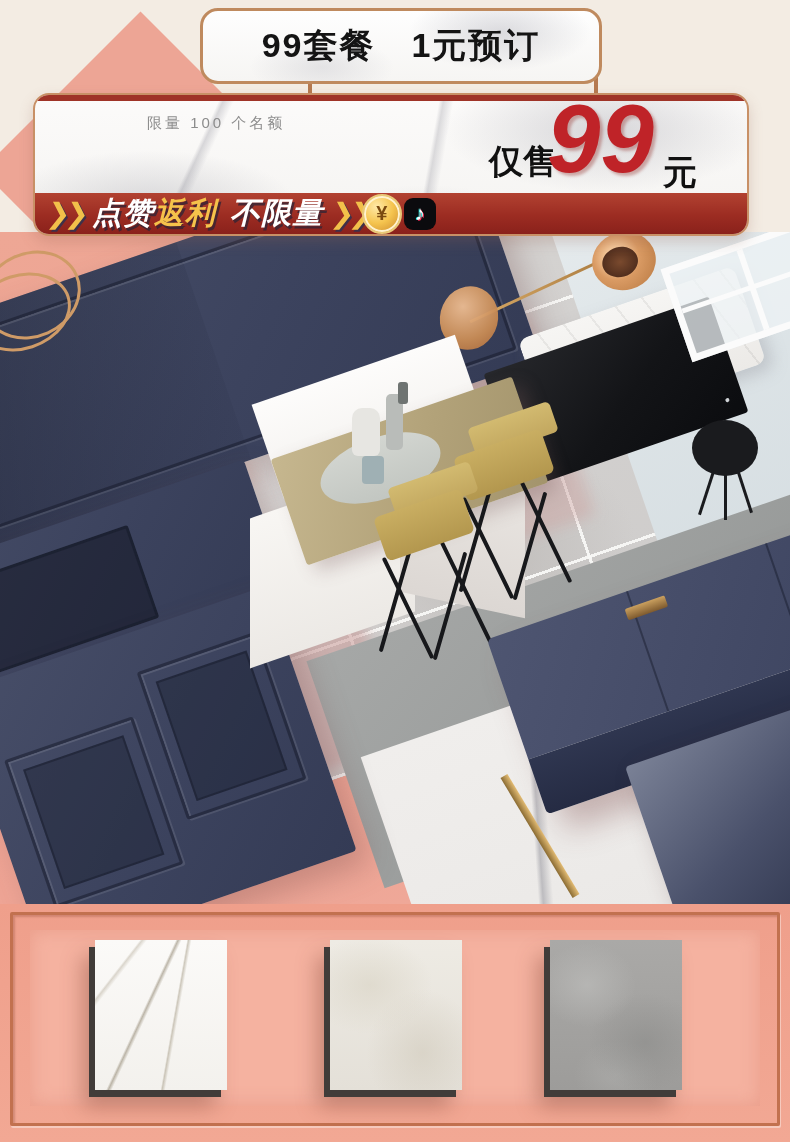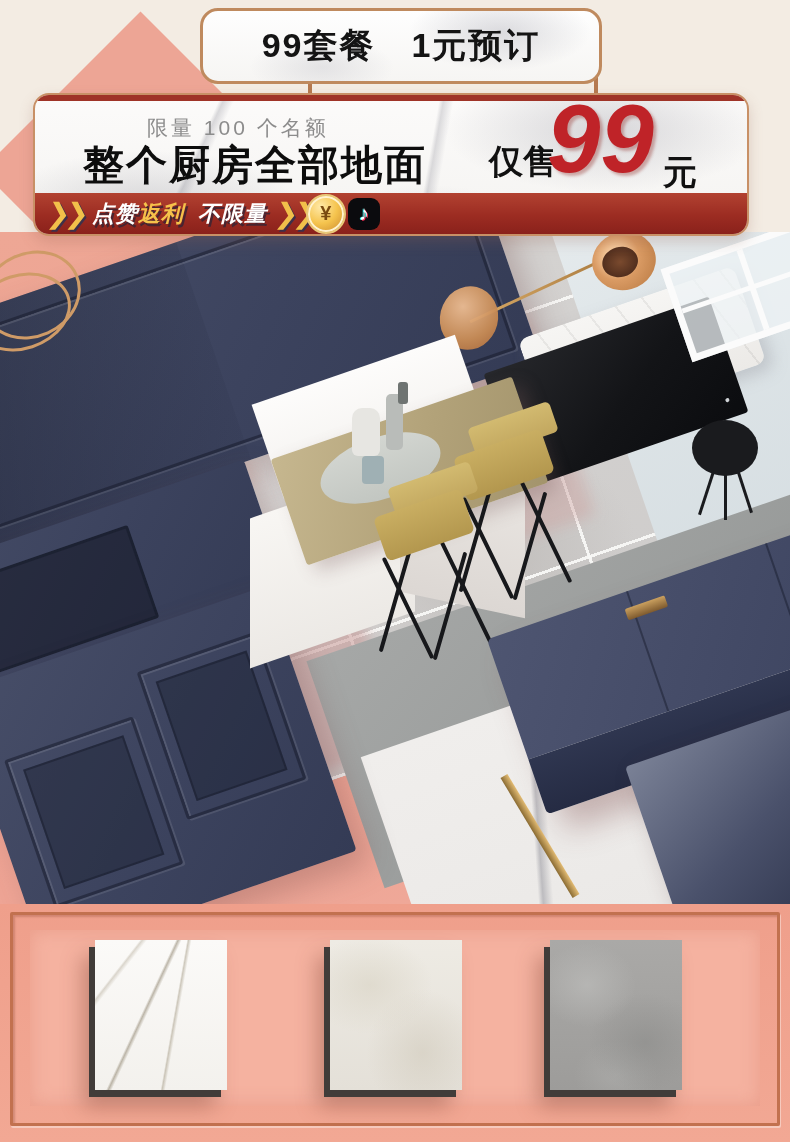--- a/index.html
+++ b/index.html
@@ -31,40 +31,40 @@
     background:
       linear-gradient(115deg,transparent 24%,rgba(150,150,160,.35) 24.6%,transparent 26%),
       linear-gradient(100deg,transparent 55%,rgba(145,145,155,.3) 55.6%,transparent 57%),
       radial-gradient(ellipse 240px 90px at 16% 80%,rgba(168,168,176,.4),transparent 62%),
       radial-gradient(ellipse 260px 100px at 80% 25%,rgba(150,150,160,.35),transparent 62%),
       radial-gradient(ellipse 180px 70px at 55% 95%,rgba(178,178,188,.3),transparent 60%),
       linear-gradient(#fcfbfa,#f4f3f1);
     box-shadow:0 6px 14px rgba(150,100,85,.25);
   }
   .banner-top-edge{position:absolute;left:0;top:0;right:0;height:6px;background:#9f3327;}
-  .limit-note{position:absolute;left:112px;top:19px;font-size:21px;color:#8c8c8c;letter-spacing:3px;}
+  .limit-note{position:absolute;left:112px;top:19px;font-size:15px;color:#8c8c8c;letter-spacing:3px;}
   .headline{position:absolute;left:48px;top:43px;font-size:41px;font-weight:700;color:#0d0d0d;letter-spacing:2px;}
   .price-prefix{position:absolute;left:440px;top:44px;font-size:34px;font-weight:700;color:#111;margin-left:14px;}
   .price-value{
     position:absolute;left:512px;top:-4px;font-size:96px;line-height:1;
     font-family:Liberation Sans, sans-serif;font-style:italic;font-weight:700;
     color:#bf2328;text-shadow:3px 3px 3px rgba(140,35,30,.35);
   }
   .price-unit{position:absolute;left:628px;top:55px;font-size:34px;font-weight:700;color:#111;}
   
   .ribbon{
     position:absolute;left:0;right:0;bottom:0;height:41px;
     background:linear-gradient(180deg,#b24231 0%,#9c2c22 55%,#8a211b 100%);
     display:flex;align-items:center;padding:0 12px;box-sizing:border-box;gap:8px;
   }
   .chev{
     font-size:28px;font-weight:900;color:#f2c04a;letter-spacing:-5px;line-height:1;
     transform:skewX(-8deg);text-shadow:2px 2px 0 #3e3049;flex:none;
   }
-  .slogan{font-size:22px;font-weight:900;font-style:italic;color:#fff;
+  .slogan{font-size:30px;font-weight:900;font-style:italic;color:#fff;
     text-shadow:2px 3px 0 rgba(58,36,52,.85);letter-spacing:1px;white-space:nowrap;}
   .slogan .gold{color:#f5c24b;}
   .slogan .spaced{margin-left:14px;}
   .pill{
     margin-left:auto;display:flex;align-items:center;gap:9px;flex:none;
     border:2px solid #eec06a;border-radius:999px;padding:3px 14px 4px 14px;
     color:#fff;font-size:17px;font-weight:600;letter-spacing:1px;white-space:nowrap;
   }
   .coin{
     width:36px;height:36px;border-radius:50%;flex:none;margin-left:-14px;z-index:2;
@@ -245,21 +245,20 @@
 
 <div class="top-badge">
   <span>99套餐　1元预订</span>
 </div>
 <div class="connector c1"></div>
 <div class="connector c2"></div>
 
 <div class="main-banner">
   <div class="banner-top-edge"></div>
   <div class="limit-note">限量 100 个名额</div>
-  <div class="headline">整个厨房全部地面</div>
   <div class="price-prefix">仅售</div>
   <div class="price-value">99</div>
   <div class="price-unit">元</div>
 
   <div class="ribbon">
     <span class="chev">❯❯</span>
     <span class="slogan"><span>点赞</span><span class="gold">返利</span><span class="spaced">不限量</span></span>
     <span class="chev">❯❯</span>
     <span class="coin">¥</span>
     <span class="tiktok">♪</span>

